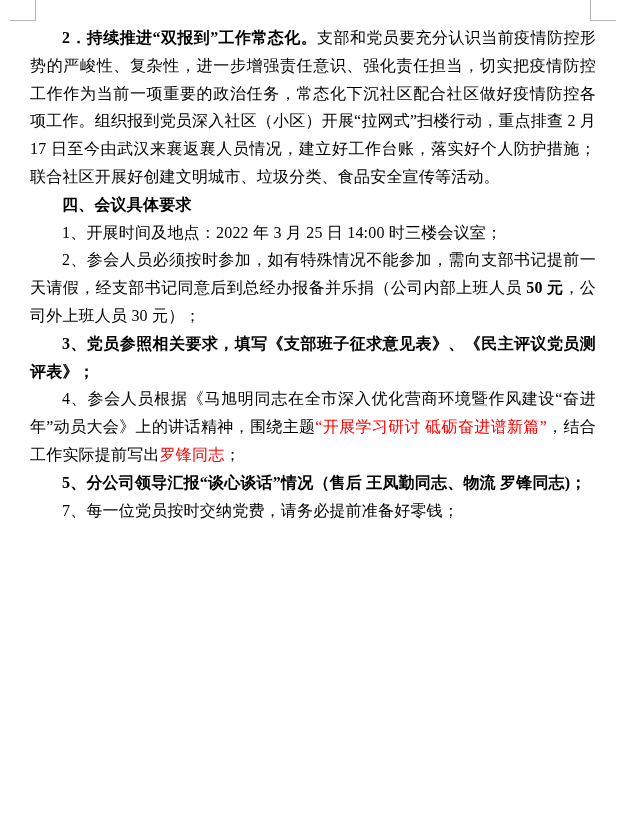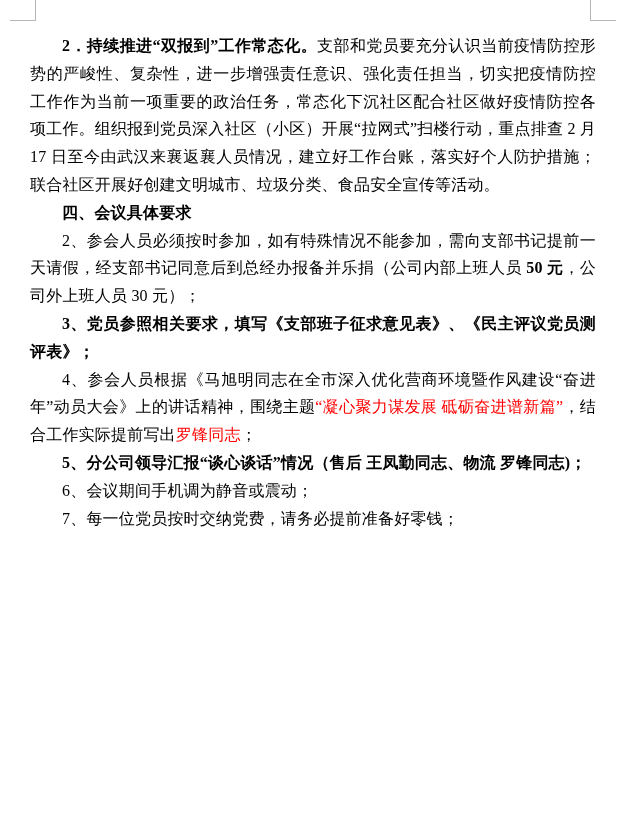--- a/index.html
+++ b/index.html
@@ -25,21 +25,21 @@
   }
   .crop-mark.right {
     right: 10px;
     border-left: 1px solid #b3b6b8;
     border-bottom: 1px solid #b3b6b8;
   }
   .content {
     position: absolute;
     left: 30px;
     right: 30px;
-    top: 32px;
+    top: 24px;
   }
   p.line {
     margin: 0;
     font-size: 16px;
     line-height: 27.8px;
     letter-spacing: 0.2px;
     text-align: justify;
     text-justify: inter-ideograph;
     text-indent: 2em;
   }
@@ -64,30 +64,30 @@
   <div class="crop-mark left"></div>
   <div class="crop-mark right"></div>
 
   <div class="content">
 
     <p class="line"><span class="b">2．持续推进“双报到”工作常态化。</span><span>支部和党员要充分认识当前疫情防控形势的严峻性、复杂性，进一步增强责任意识、强化责任担当，切实把疫情防控工作作为当前一项重要的政治任务，常态化下沉社区配合社区做好疫情防控各项工作。组织报到党员深入社区（小区）开展“拉网式”扫楼行动，重点排查 2 月 17 日至今由武汉来襄返襄人员情况，建立好工作台账，落实好个人防护措施；联合社区开展好创建文明城市、垃圾分类、食品安全宣传等活动。</span></p>
 
 
     <p class="line"><span class="b">四、会议具体要求</span></p>
 
+    <p class="line"><span>1、开展时间及地点：2022 年 3 月 25 日 14:00 时三楼会议室；</span></p>
 
     <p class="line"><span>2、参会人员必须按时参加，如有特殊情况不能参加，需向支部书记提前一天请假，经支部书记同意后到总经办报备并乐捐（公司内部上班人员 </span><span class="b">50 元</span><span>，公司外上班人员 30 元）；</span></p>
 
     <p class="line"><span class="b">3、党员参照相关要求，填写《支部班子征求意见表》、《民主评议党员测评表》；</span></p>
 
-    <p class="line"><span>4、参会人员根据《马旭明同志在全市深入优化营商环境暨作风建设“奋进年”动员大会》上的讲话精神，围绕主题</span><span class="r">“凝心聚力谋发展 砥砺奋进谱新篇”</span><span>，结合工作实际提前写出</span><span class="r">罗锋同志</span><span>；</span></p>
+    <p class="line"><span>4、参会人员根据《马旭明同志在全市深入优化营商环境暨作风建设“奋进年”动员大会》上的讲话精神，围绕主题</span><span class="r">“开展学习研讨 砥砺奋进谱新篇”</span><span>，结合工作实际提前写出</span><span class="r">罗锋同志</span><span>；</span></p>
 
     <p class="line"><span class="b">5、分公司领导汇报“谈心谈话”情况（售后 王凤勤同志、物流 罗锋同志)；</span></p>
 
-    <p class="line"><span>6、会议期间手机调为静音或震动；</span></p>
 
     <p class="line"><span>7、每一位党员按时交纳党费，请务必提前准备好零钱；</span></p>
 
 
   </div>
 
   <div class="footer">中共湖北捷顺达投资实业有限公司支部委员会</div>
 
 </div>
 

